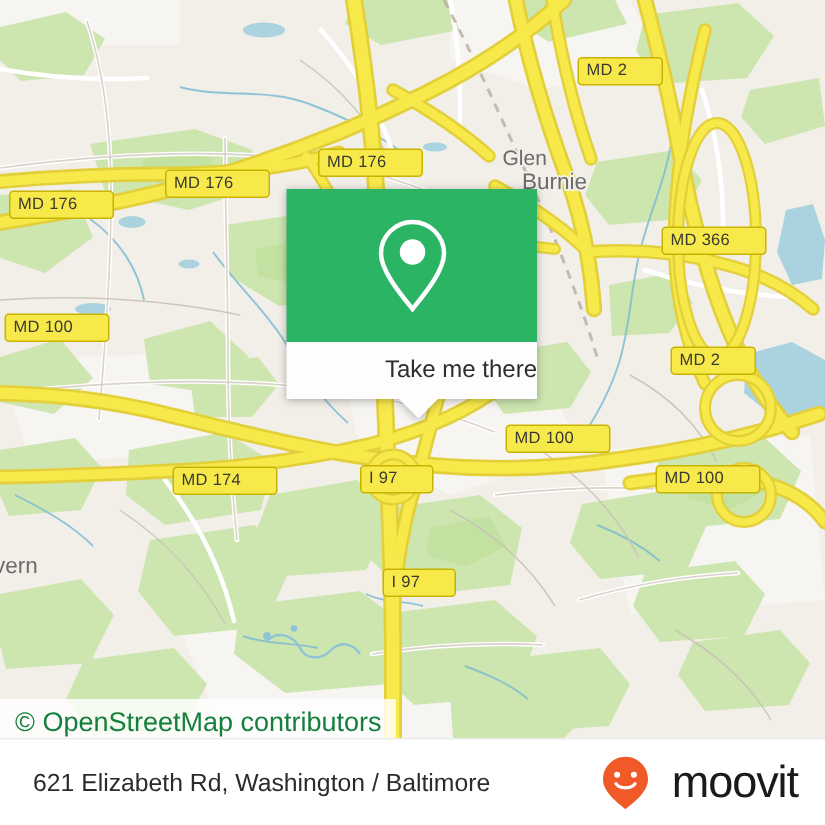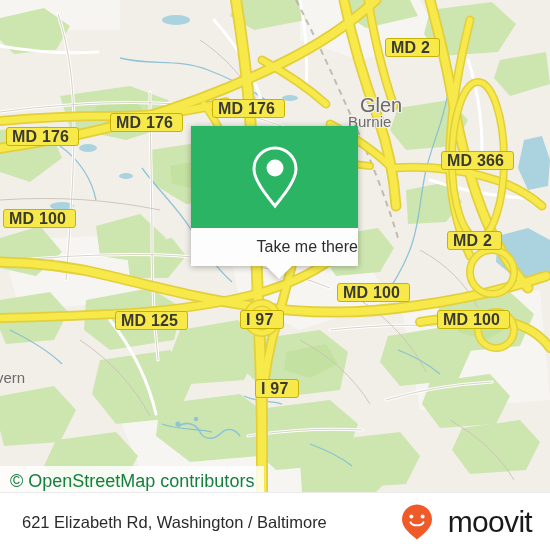--- a/index.html
+++ b/index.html
@@ -41,25 +41,25 @@
   }
 
   
   .shield {
     position: absolute;
     background: #f7e94a;
     border: 1.6px solid #c8b400;
     border-radius: 3px;
     color: #3a3a32;
     font-family: "Liberation Sans", sans-serif;
-    font-weight: bold;
-    font-size: 16px;
+    font-weight: normal;
+    font-size: 11px;
     line-height: 13px;
     letter-spacing: 0.2px;
-    padding: 2px 9px 2px 5px;
+    padding: 2px 23px 2px 5px;
     white-space: nowrap;
     text-align: center;
     box-sizing: border-box;
   }
 
   
   .place {
     position: absolute;
     color: #6b6b6b;
     font-family: "Liberation Sans", sans-serif;
@@ -373,27 +373,27 @@
     <div id="shield-layer">
         <div class="shield" style="left: 385px; top: 38px;">MD 2</div>
         <div class="shield" style="left: 212px; top: 99px;">MD 176</div>
         <div class="shield" style="left: 110px; top: 113px;">MD 176</div>
         <div class="shield" style="left: 6px; top: 127px;">MD 176</div>
         <div class="shield" style="left: 441px; top: 151px;">MD 366</div>
         <div class="shield" style="left: 3px; top: 209px;">MD 100</div>
         <div class="shield" style="left: 447px; top: 231px;">MD 2</div>
         <div class="shield" style="left: 337px; top: 283px;">MD 100</div>
         <div class="shield" style="left: 437px; top: 310px;">MD 100</div>
-        <div class="shield" style="left: 115px; top: 311px;">MD 125</div>
+        <div class="shield" style="left: 115px; top: 311px;">MD 174</div>
         <div class="shield" style="left: 240px; top: 310px;">I 97</div>
         <div class="shield" style="left: 255px; top: 379px;">I 97</div>
       </div>
 
     <div id="place-layer">
-        <div class="place" style="left: 360px; top: 97px; font-size: 20px;">Glen</div>
+        <div class="place" style="left: 335px; top: 97px; font-size: 14px;">Glen</div>
         <div class="place" style="left: 348px; top: 114px; font-size: 15px;">Burnie</div>
         <div class="place" style="left: -4px; top: 370px; font-size: 15px;">vern</div>
       </div>
 
     <div id="popup">
       <div id="popup-head">
         <svg width="56" height="66" viewBox="0 0 56 66">
           <path d="M28 4 C16.4 4 7 13.4 7 25 C7 36.5 20 52 28 62 C36 52 49 36.5 49 25 C49 13.4 39.6 4 28 4 Z" fill="none" stroke="#ffffff" stroke-width="3"></path>
           <circle cx="28" cy="24" r="8.5" fill="#ffffff"></circle>
         </svg>

